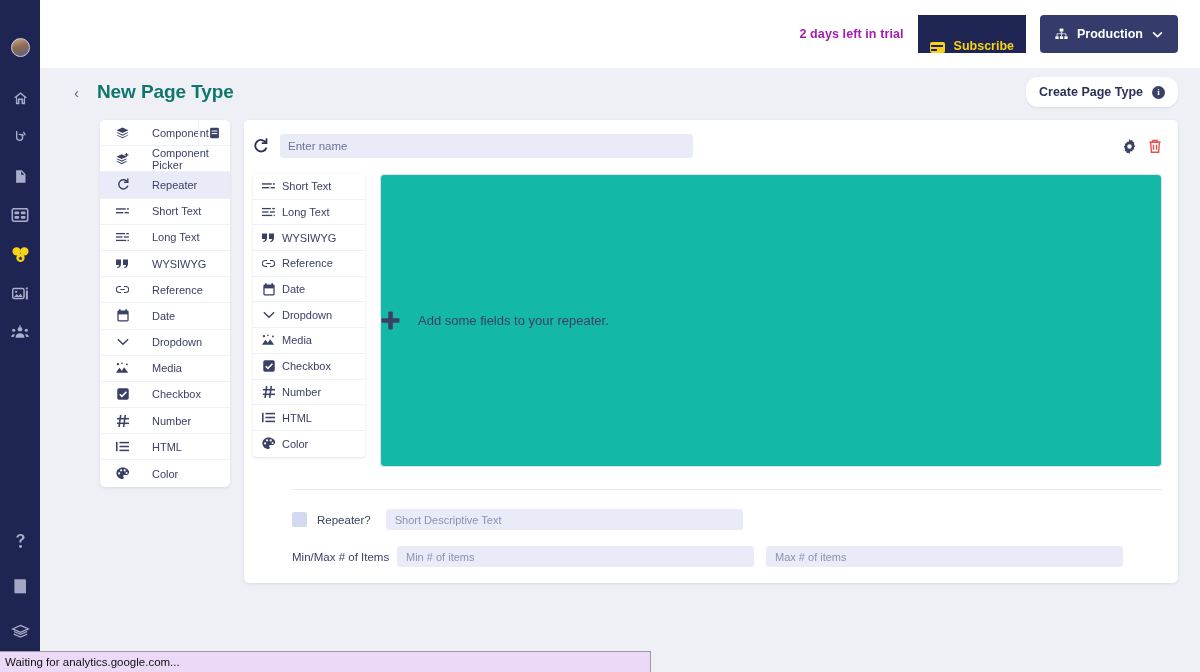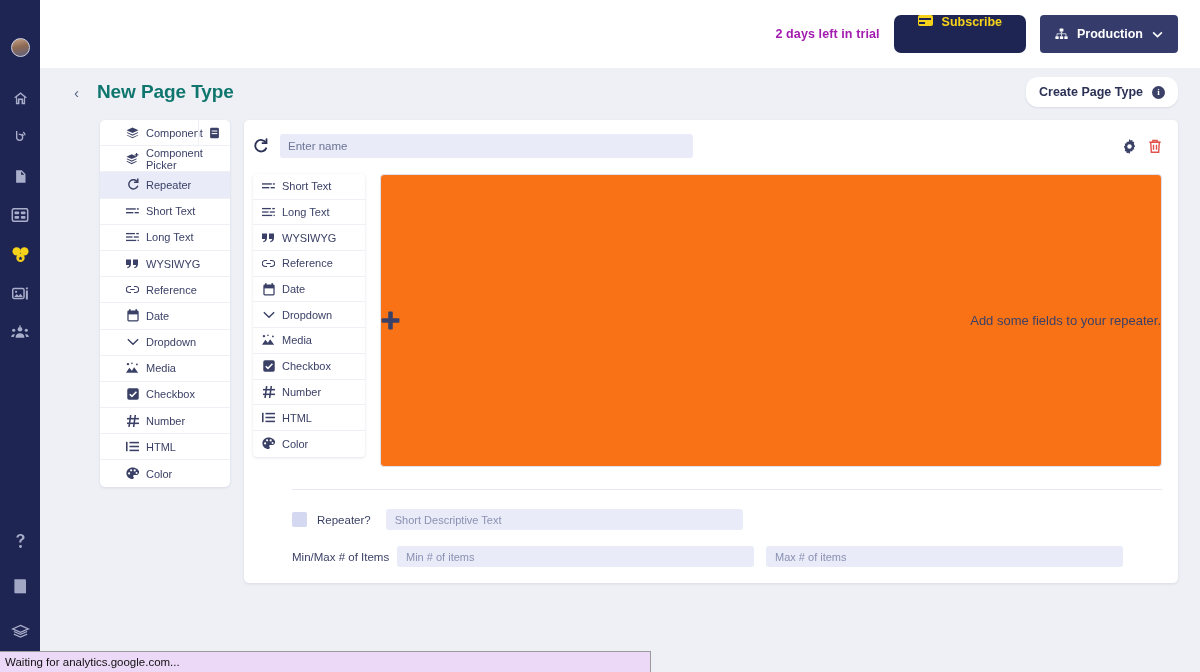--- a/index.html
+++ b/index.html
@@ -45,22 +45,22 @@
   
   .topbar {
     height: 68px; background: #ffffff;
     display: flex; align-items: center; justify-content: flex-end;
     padding-right: 22px; gap: 14px;
     flex: 0 0 68px;
   }
   .trial-text { font-size: 12.5px; font-weight: bold; color: #a21caf; letter-spacing: .1px; }
   .btn-subscribe {
     background: #1f2552; color: #f7d21a;
-    border-radius: 7px; height: 38px; padding: 0 24px;
-    display: flex; align-items: flex-start; gap: 9px;
+    border-radius: 0; height: 38px; padding: 0 12px;
+    display: flex; align-items: flex-end; gap: 9px;
     font-size: 12.5px; font-weight: bold; cursor: pointer; border: none;
   }
   .btn-prod {
     background: #353c६b; background: #353c6b; color: #ffffff;
     border-radius: 4px; height: 38px; padding: 0 15px;
     display: flex; align-items: center; gap: 9px;
     font-size: 12.5px; font-weight: bold; cursor: pointer; border: none;
   }
   .card-icon {
     width: 15px; height: 11px; background: #f7d21a; border-radius: 2px;
@@ -108,21 +108,21 @@
   
   .palette {
     width: 130px; flex: 0 0 130px;
     background: #ffffff; border-radius: 5px;
     box-shadow: 0 1px 3px rgba(31,37,82,.10);
     align-self: flex-start;
     overflow: hidden;
   }
   .palette-row {
     height: 26.2px; display: flex; align-items: center;
-    padding-left: 26px; gap: 7px;
+    padding-left: 16px; gap: 23px;
     font-size: 11px; color: #3b4166;
     border-bottom: 1px solid #eef0f6;
     cursor: pointer; position: relative;
   }
   .palette-row:last-child { border-bottom: none; }
   .palette-row.selected { background: #e9ebf8; }
   .palette-row .ic { width: 13px; display: flex; align-items: center; justify-content: center; flex: 0 0 13px; }
   .comp-badge {
     position: absolute; right: 0; top: 0; bottom: 0; width: 32px;
     display: flex; align-items: center; justify-content: center;
@@ -166,22 +166,22 @@
     border-bottom: 1px solid #eef0f6;
     cursor: pointer;
   }
   .field-row:last-child { border-bottom: none; }
   .field-row .ic { width: 13px; display: flex; align-items: center; justify-content: center; flex: 0 0 13px; }
 
   .dropzone {
     flex: 1; margin-left: 15px;
     height: 293px;
     border: 1px solid #dfe2f0; border-radius: 4px;
-    background: #f97316;
-    display: flex; align-items: center; justify-content: space-between;
+    background: #14b8a6;
+    display: flex; align-items: center; justify-content: flex-start;
     gap: 18px;
   }
   .plus-ic { color: #3b4166; }
   .dz-text { font-size: 13px; color: #3b4166; font-weight: 500; }
 
   .divider { height: 1px; background: #e8eaf3; margin: 22px 0 0 39px; }
 
   .form-rows { padding-left: 39px; }
   .form-row { display: flex; align-items: center; margin-top: 16px; }
   .form-row.first { margin-top: 19px; }

